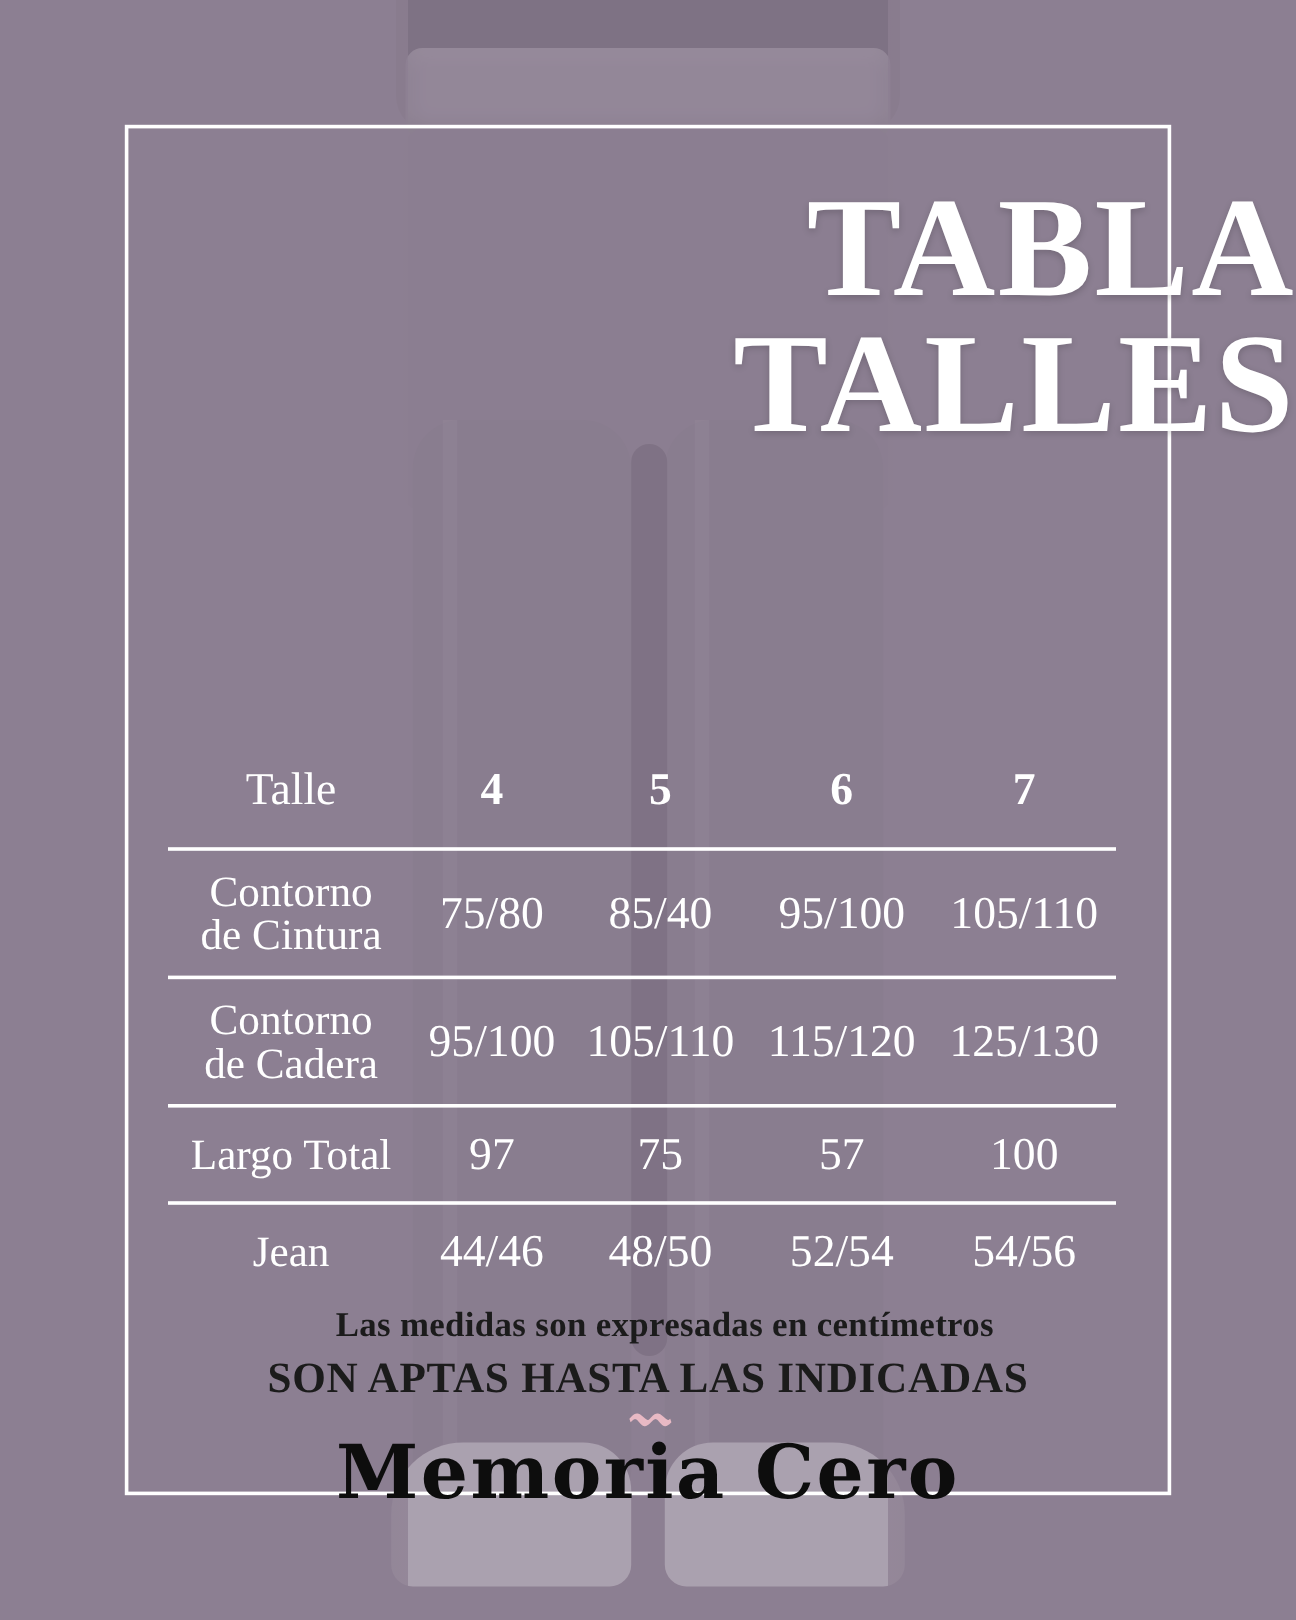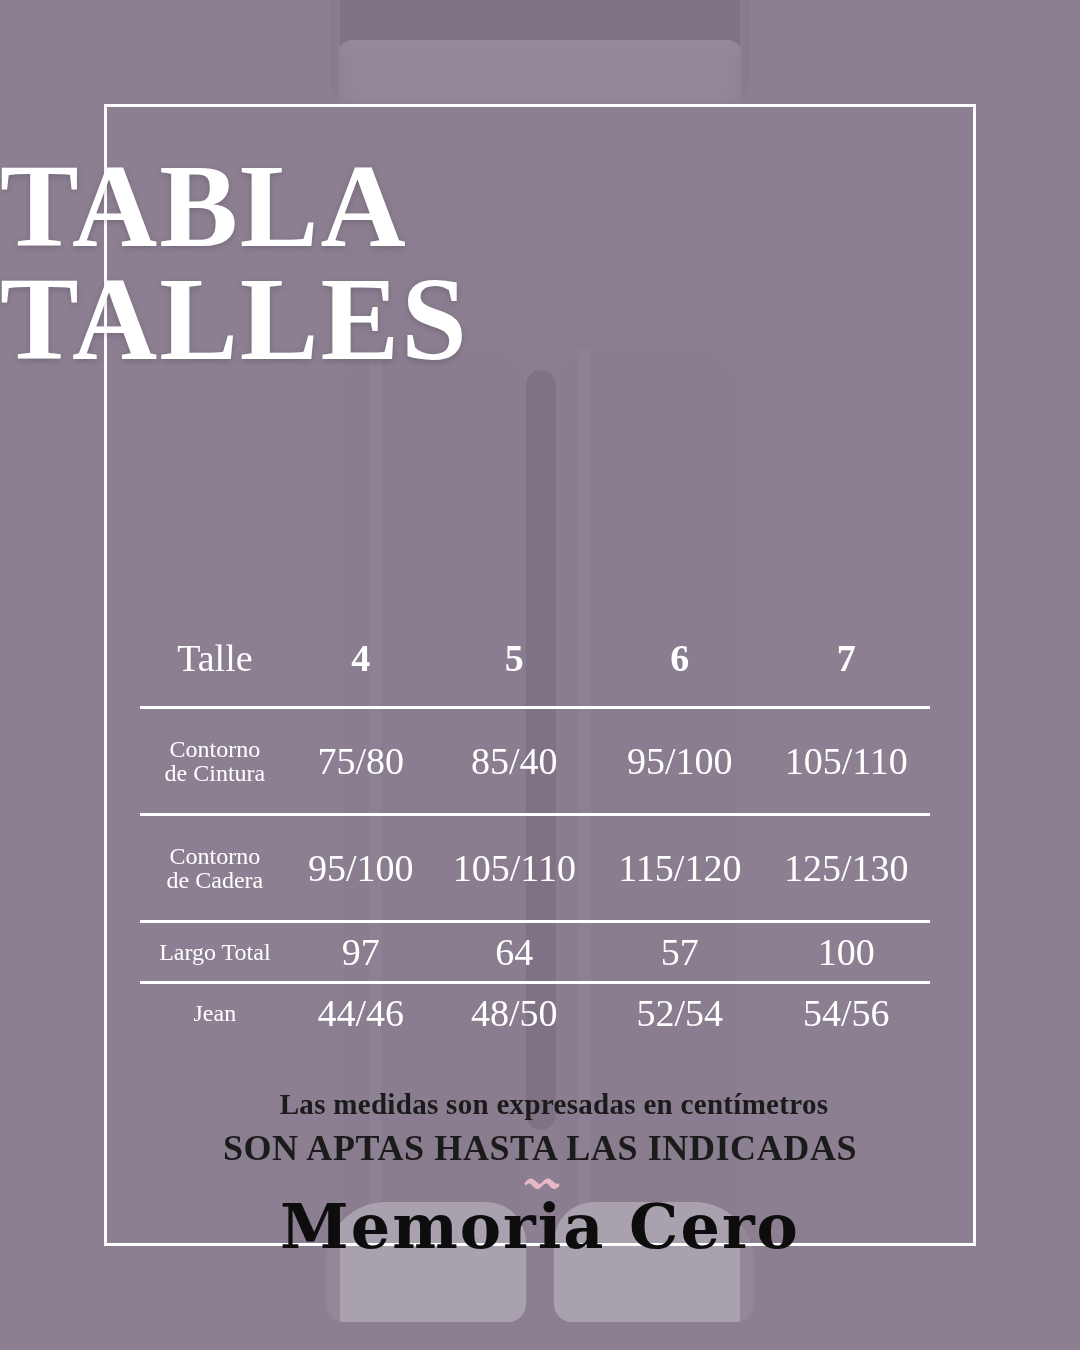--- a/index.html
+++ b/index.html
@@ -126,21 +126,21 @@
     height: 1142px;
     border: 3px solid #ffffff;
     box-sizing: border-box;
   }
   
   .title {
     position: absolute;
     left: 0;
     right: 0;
     top: 150px;
-    text-align: left;
+    text-align: right;
     color: #ffffff;
     font-family: "Liberation Serif", serif;
     font-weight: bold;
     font-size: 118px;
     line-height: 0.96;
     letter-spacing: 2px;
     text-shadow: 0 2px 6px rgba(0,0,0,0.18);
   }
   .title div { display: block; }
   
@@ -165,40 +165,40 @@
     font-size: 38px;
     font-weight: bold;
     height: 72px;
     padding-bottom: 12px;
   }
   table.sizes tr.head th.rowlabel {
     font-weight: normal;
     font-size: 38px;
   }
   table.sizes td.rowlabel {
-    font-size: 24px;
+    font-size: 36px;
     line-height: 1.0;
     white-space: pre-line;
     font-weight: normal;
   }
   table.sizes td.val {
     font-size: 38px;
     margin-top: 31px;
   }
   table.sizes tr.sep td {
     height: 3px;
     padding: 0;
   }
   .rule {
     height: 3px;
     background: #ffffff;
     width: 100%;
   }
   tr.r-waist td, tr.r-hip td { height: 104px; }
-  tr.r-len td, tr.r-jean td { height: 58px; }
+  tr.r-len td, tr.r-jean td { height: 78px; }
   
   .notes {
     position: absolute;
     left: 0;
     right: 0;
     top: 1088px;
     text-align: center;
     color: #1b1b1b;
     font-family: "Liberation Serif", serif;
   }
@@ -305,21 +305,21 @@
       </tr>
       <tr class="sep">
         <td colspan="5">
               <div class="rule"></div>
             </td>
       </tr>
 
       <tr class="r-len">
         <td class="rowlabel">Largo Total</td>
         <td class="val">97</td>
-        <td class="val">64</td>
+        <td class="val">75</td>
         <td class="val">57</td>
         <td class="val">100</td>
       </tr>
       <tr class="sep">
         <td colspan="5">
               <div class="rule"></div>
             </td>
       </tr>
 
       <tr class="r-jean">

